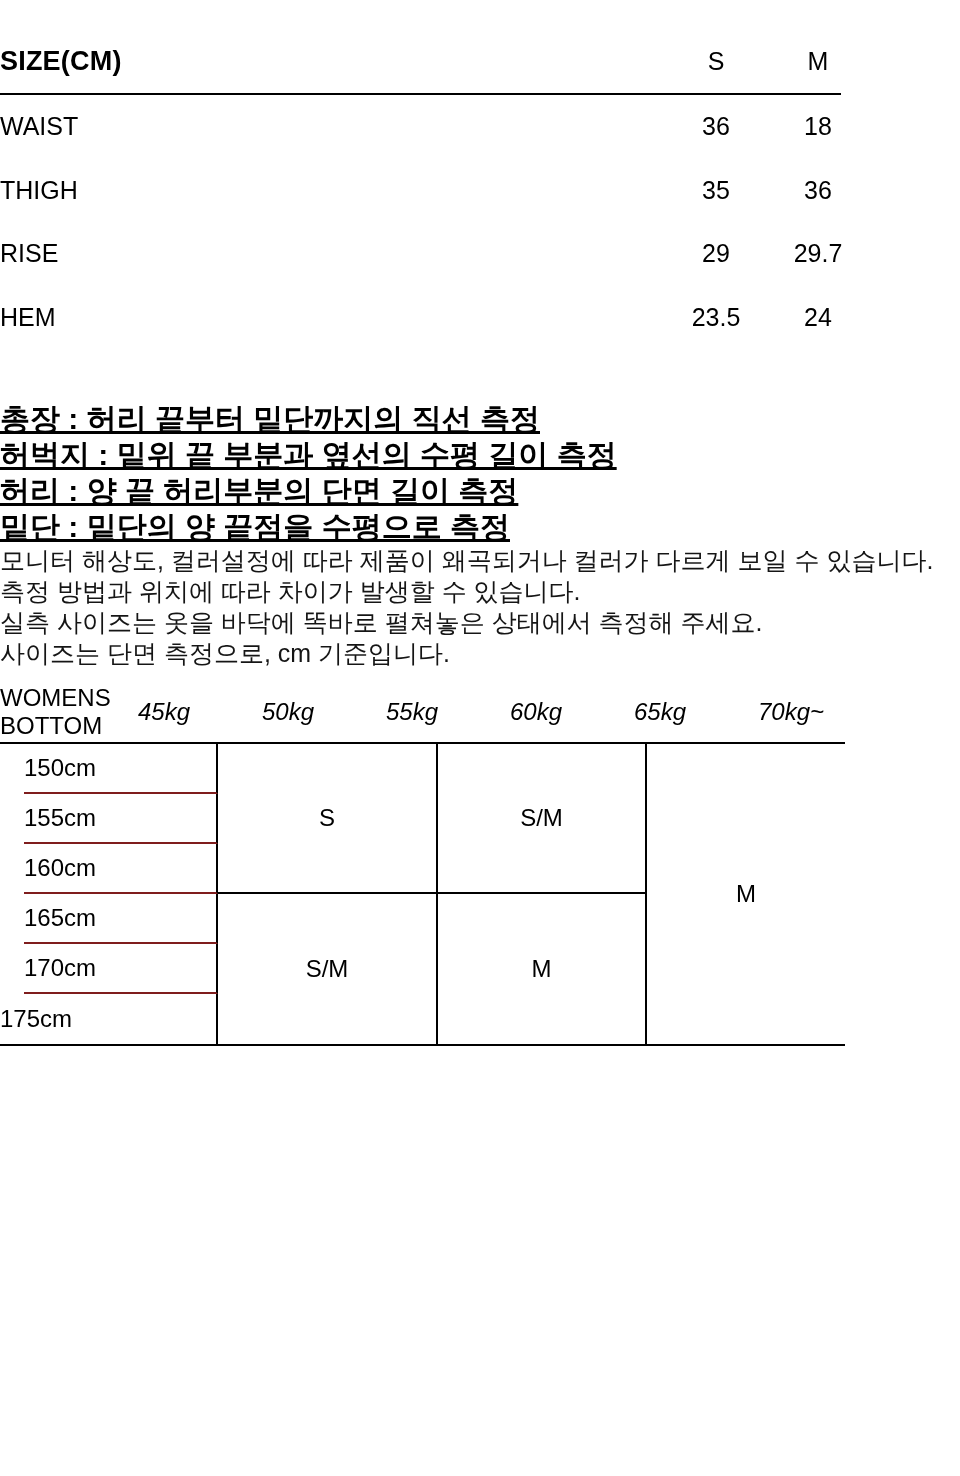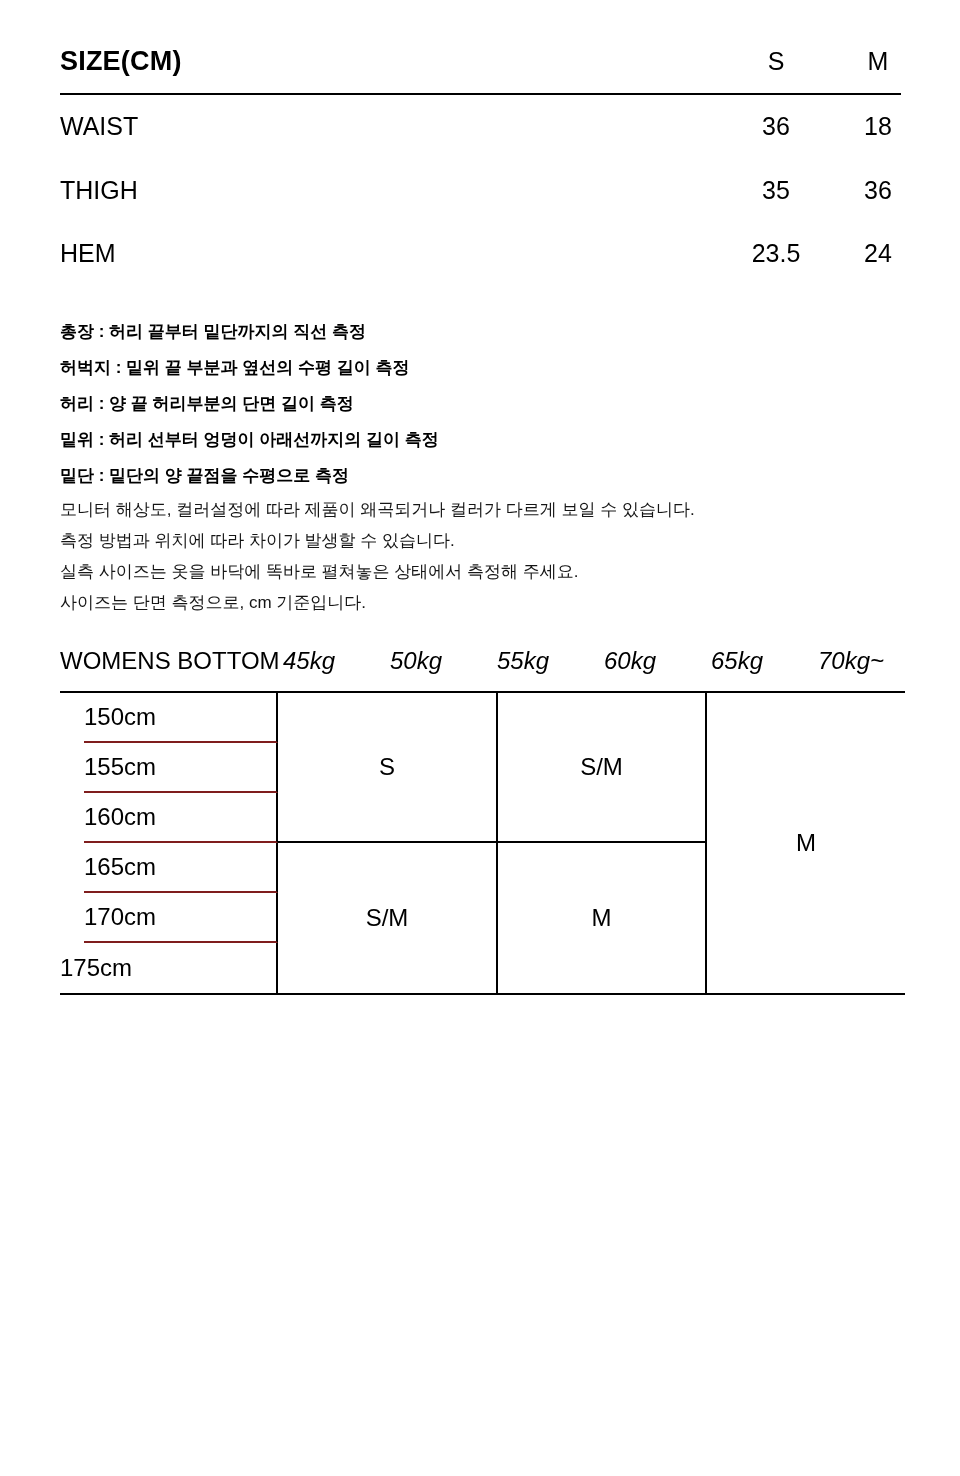--- a/index.html
+++ b/index.html
@@ -3,39 +3,39 @@
 <meta charset="utf-8">
 <style>
   * { box-sizing: border-box; margin: 0; padding: 0; }
   html, body { background: #ffffff; }
   body {
     width: 960px; height: 1476px;
     font-family: "Liberation Sans", sans-serif;
     color: #000;
     overflow: hidden;
   }
-  .content { padding-left: 60px; }
+  .content { }
 
   
   .size-head { margin-top: 44px; width: 869px; height: 34px; display: flex; align-items: center; }
   .size-title { flex: 1; font-size: 27px; font-weight: bold; letter-spacing: 0.2px; }
   .colcell { width: 102px; text-align: center; font-size: 25px; }
   .rule { width: 841px; border-top: 2px solid #000; margin-top: 15px; }
   .size-row { width: 869px; height: 63.5px; display: flex; align-items: center; font-size: 25px; }
   .size-row .lbl { flex: 1; }
   .valcell { width: 102px; text-align: center; }
 
   
-  .notes-bold { margin-top: 28px; font-size: 17px; font-weight: bold; line-height: 36px; }
-  .notes-reg  { font-size: 17px; line-height: 31px; color: #151515; }
+  .notes-bold { margin-top: 52px; font-size: 30px; font-weight: bold; line-height: 36px; text-decoration: underline; }
+  .notes-reg  { font-size: 25px; line-height: 31px; color: #151515; }
 
   
   .rec-title { margin-top: 144px; height: 30px; display: flex; align-items: center;
                font-size: 27px; font-weight: bold; letter-spacing: 0.2px; }
-  .rec-head { margin-top: 28px; width: 865px; height: 30px; display: flex; align-items: center; font-size: 24px; }
+  .rec-head { margin-top: 28px; width: 865px; height: 30px; display: flex; align-items: center; font-size: 24px; gap: 17px; }
   .rec-head .rh { flex: 1; }
   .wcol { width: 107px; text-align: left; font-style: italic; }
 
   .rec-grid {
     margin-top: 15px; width: 845px;
     display: grid;
     grid-template-columns: 218px 220px 209px 198px;
     grid-template-rows: repeat(6, 50px);
     border-top: 2px solid #000;
     border-bottom: 2px solid #000;
@@ -71,30 +71,34 @@
     <div class="lbl">WAIST</div>
     <div class="valcell">36</div>
     <div class="valcell">18</div>
   </div>
   <div class="size-row">
     <div class="lbl">THIGH</div>
     <div class="valcell">35</div>
     <div class="valcell">36</div>
   </div>
   <div class="size-row">
+    <div class="lbl">RISE</div>
+    <div class="valcell">29</div>
+    <div class="valcell">29.7</div>
+  </div>
+  <div class="size-row">
     <div class="lbl">HEM</div>
     <div class="valcell">23.5</div>
     <div class="valcell">24</div>
   </div>
 
   <div class="notes-bold">
     <div>총장 : 허리 끝부터 밑단까지의 직선 측정</div>
     <div>허벅지 : 밑위 끝 부분과 옆선의 수평 길이 측정</div>
     <div>허리 : 양 끝 허리부분의 단면 길이 측정</div>
-    <div>밑위 : 허리 선부터 엉덩이 아래선까지의 길이 측정</div>
     <div>밑단 : 밑단의 양 끝점을 수평으로 측정</div>
   </div>
 
   <div class="notes-reg">
     <div>모니터 해상도, 컬러설정에 따라 제품이 왜곡되거나 컬러가 다르게 보일 수 있습니다.</div>
     <div>측정 방법과 위치에 따라 차이가 발생할 수 있습니다.</div>
     <div>실측 사이즈는 옷을 바닥에 똑바로 펼쳐놓은 상태에서 측정해 주세요.</div>
     <div>사이즈는 단면 측정으로, cm 기준입니다.</div>
   </div>
 

